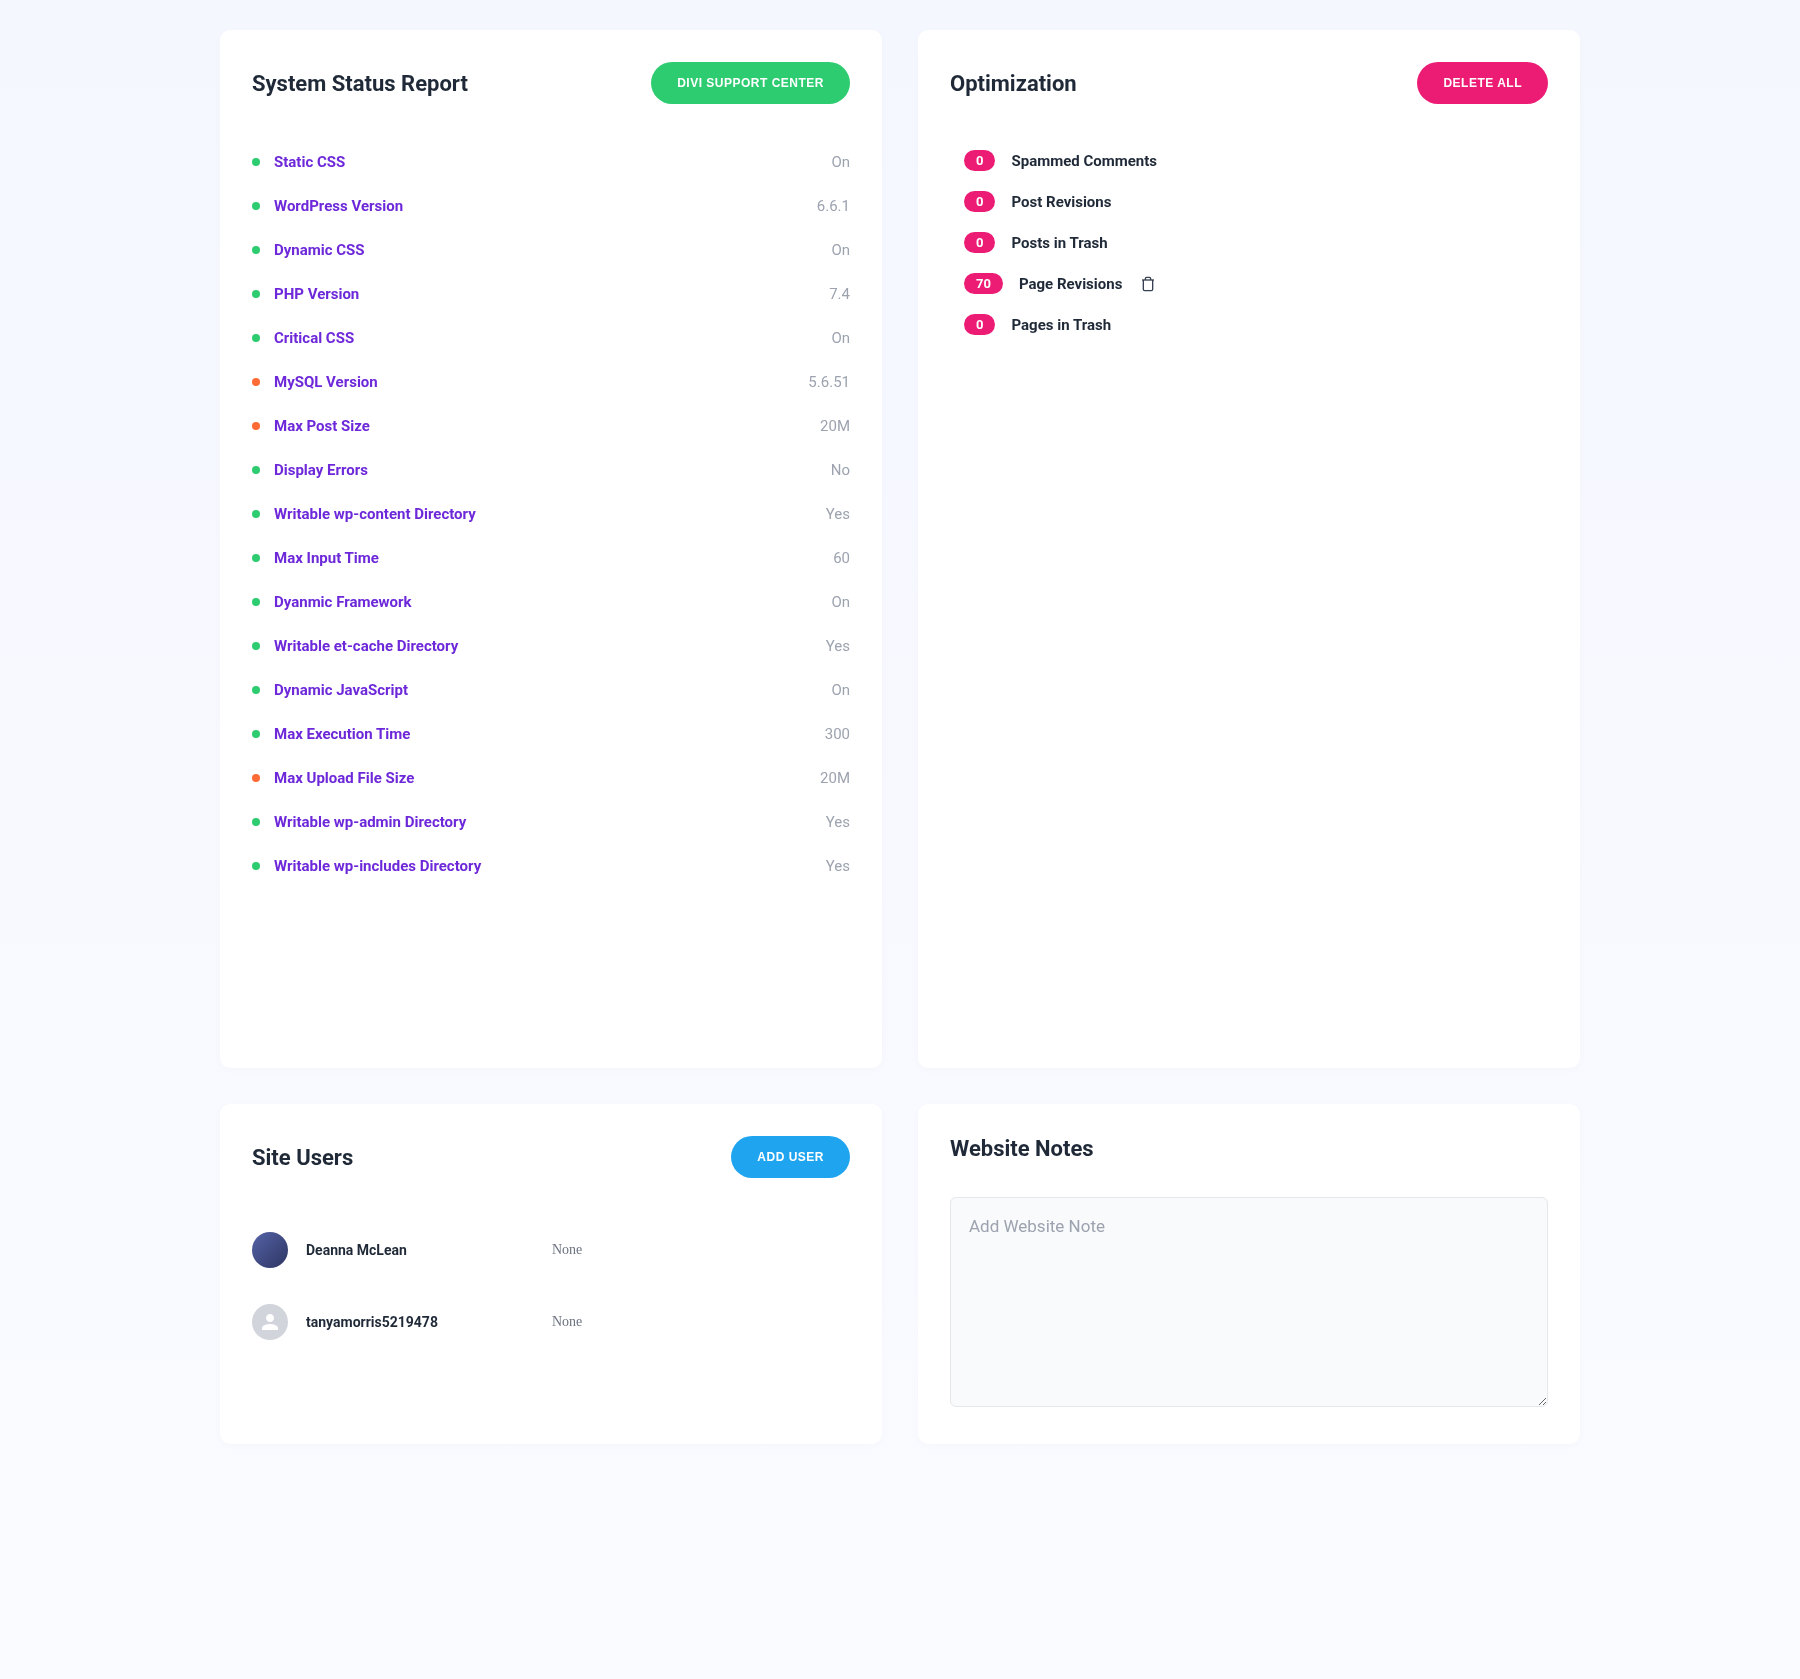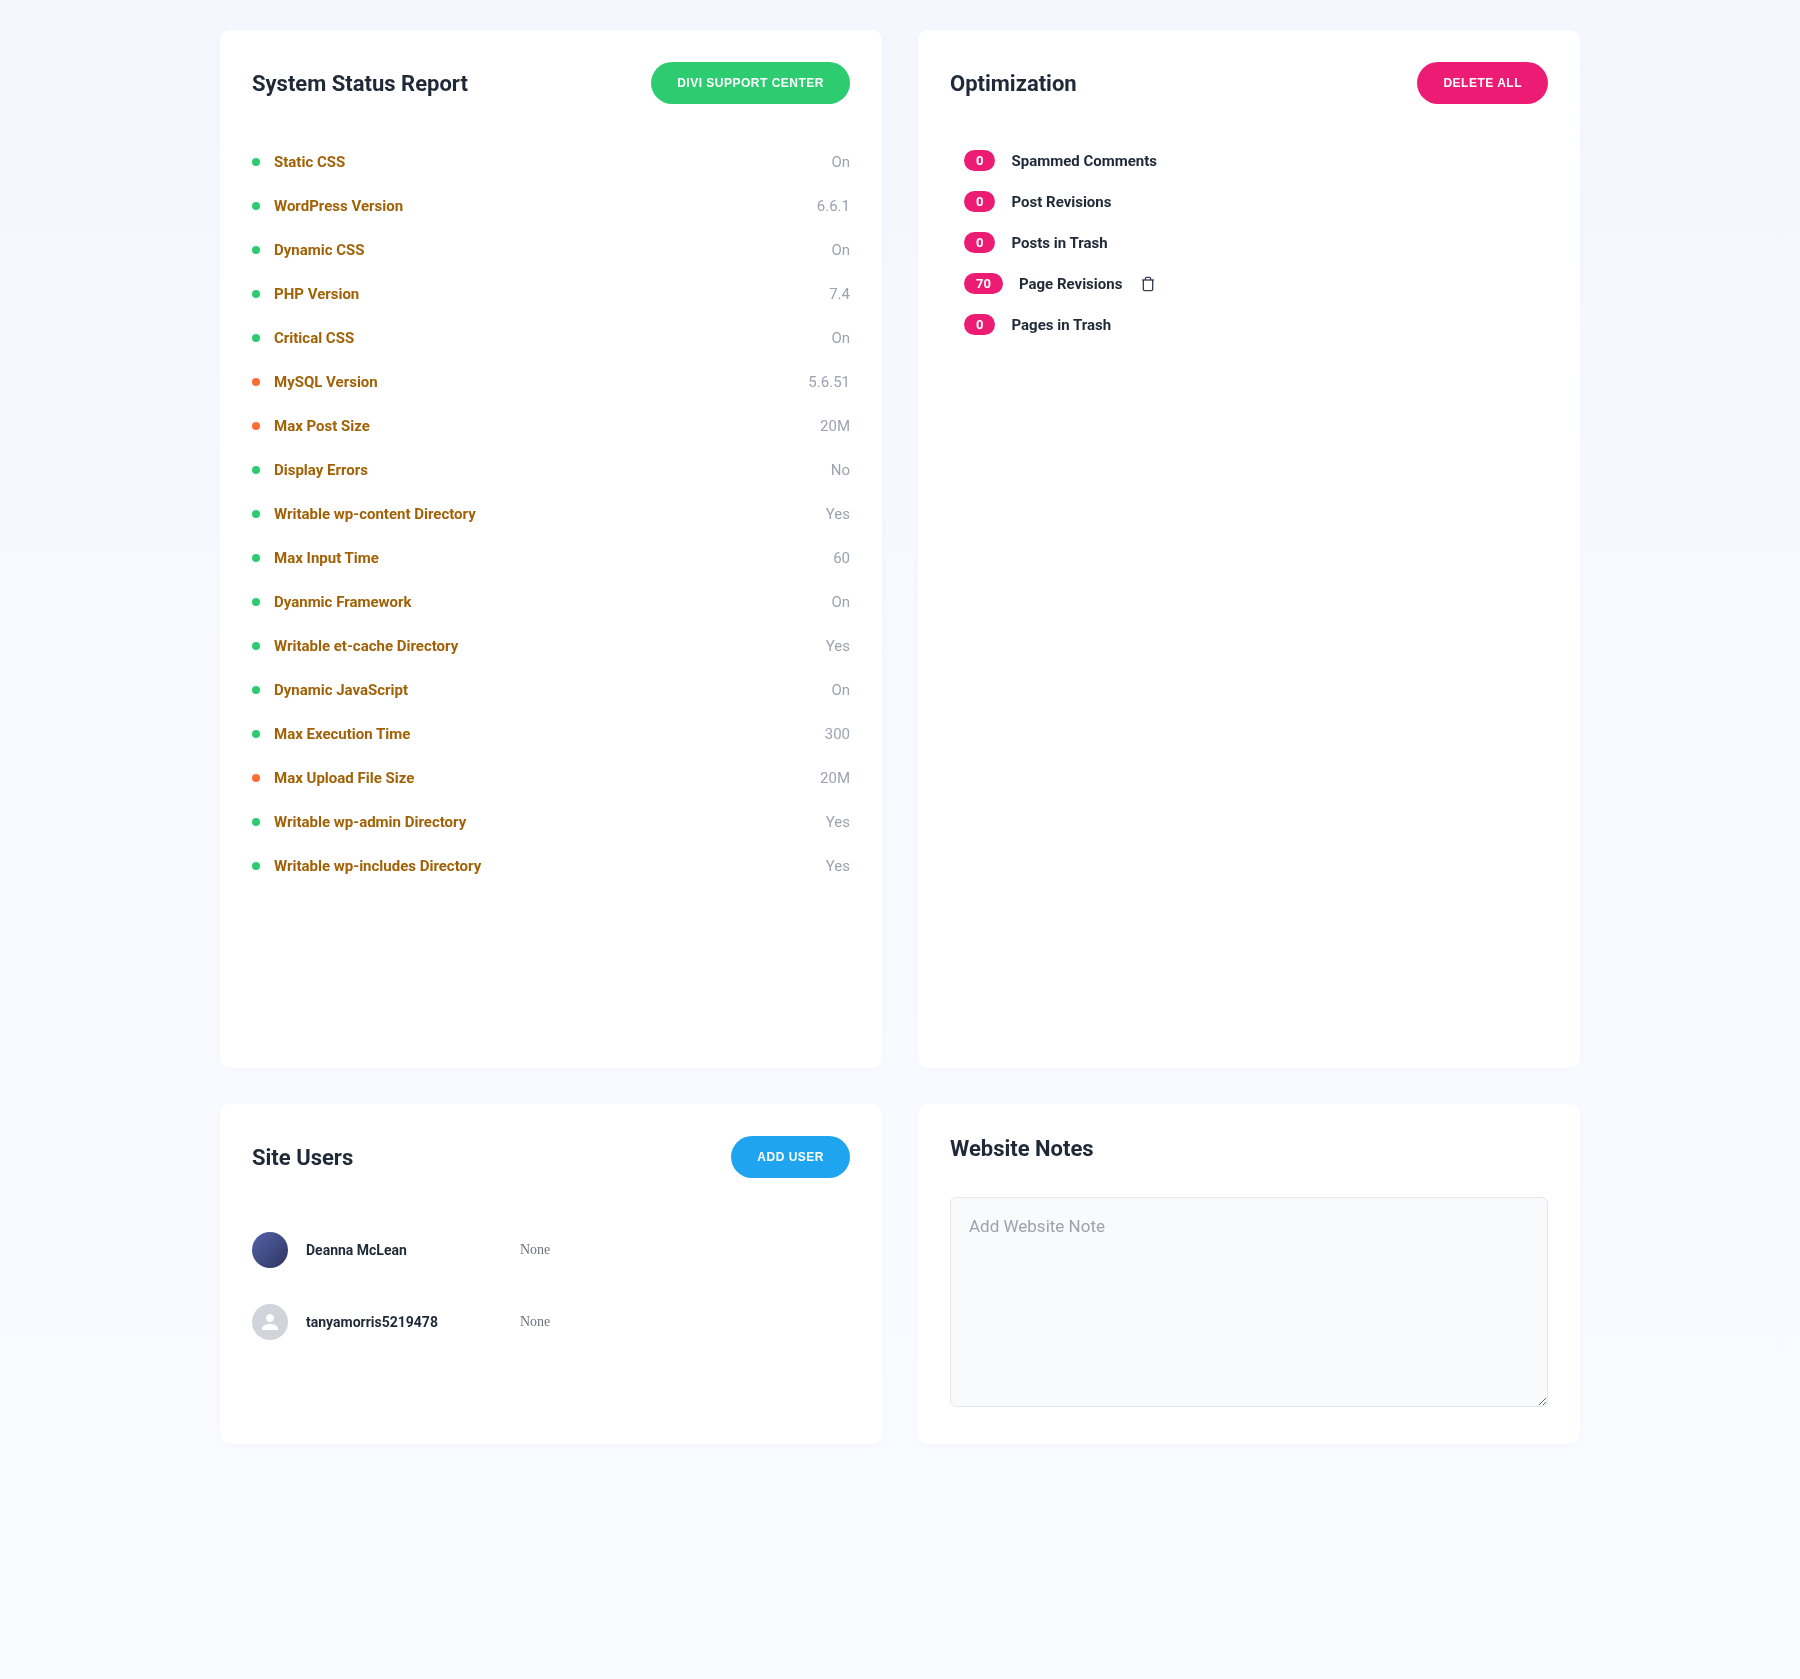--- a/index.html
+++ b/index.html
@@ -79,21 +79,21 @@
     }
     .dot-green {
       background: #2ecc71;
     }
     .dot-orange {
       background: #ff6b35;
     }
     .status-label {
       font-size: 15px;
       font-weight: 700;
-      color: #a16207;
+      color: #6d28d9;
       flex: 1;
     }
     .status-value {
       font-size: 15px;
       color: #9ca3af;
     }
     .opt-list {
       list-style: none;
       padding-left: 14px;
     }
@@ -156,21 +156,21 @@
     }
     .avatar svg {
       width: 24px;
       height: 24px;
       fill: #ffffff;
     }
     .user-name {
       font-size: 14px;
       font-weight: 700;
       color: #1f2937;
-      width: 214px;
+      width: 246px;
     }
     .user-role {
       font-size: 14px;
       color: #6b7280;
       font-family: Liberation Serif, serif;
     }
     .notes-textarea {
       width: 100%;
       min-height: 210px;
       border: 1px solid #e5e7eb;

